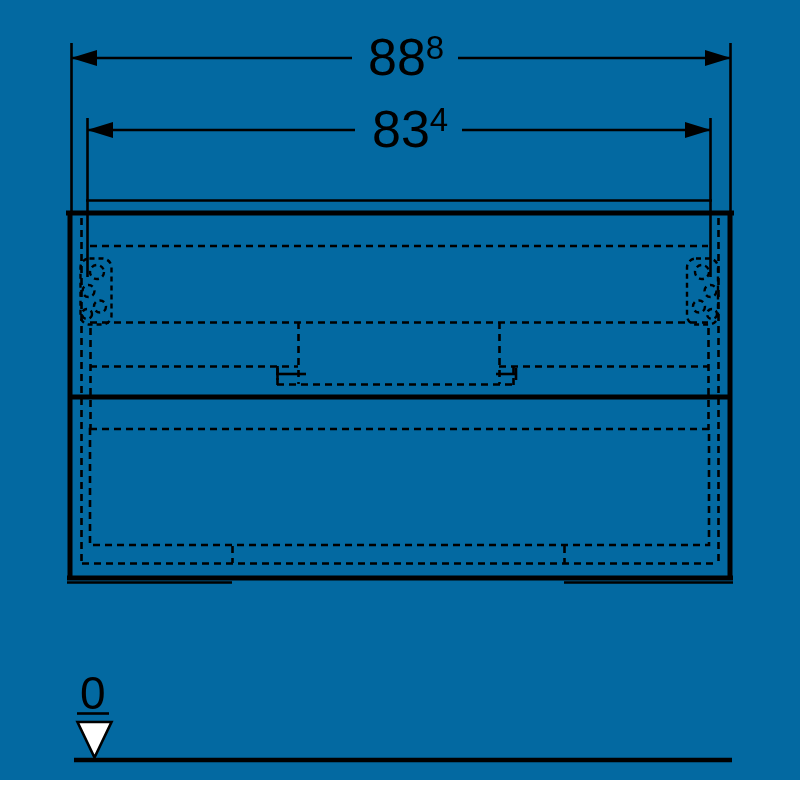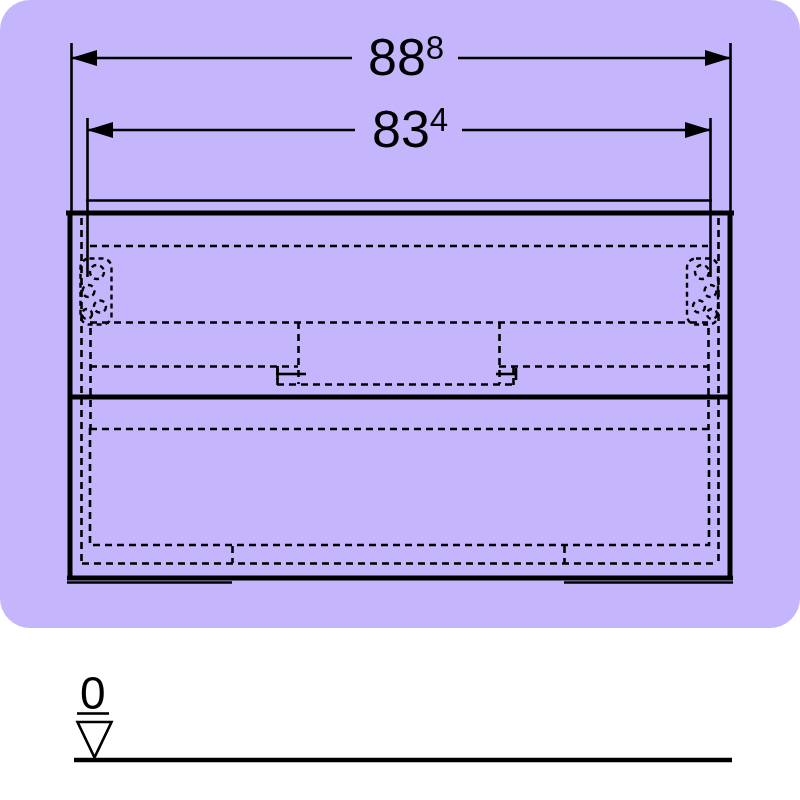--- a/index.html
+++ b/index.html
@@ -6,23 +6,22 @@
     margin: 0;
     padding: 0;
     background: #ffffff;
     width: 800px;
     height: 800px;
     overflow: hidden;
   }
   .drawing-stage {
     position: relative;
     width: 800px;
-    height: 628px;
-    background: #c4b5fd;
-    border-radius: 30px;
+    height: 780px;
+    background: #0369a1;
   }
   svg { display: block; }
   .solid {
     stroke: #000000;
     stroke-width: 2.6;
     fill: none;
     stroke-linecap: butt;
   }
   .thick {
     stroke: #000000;

